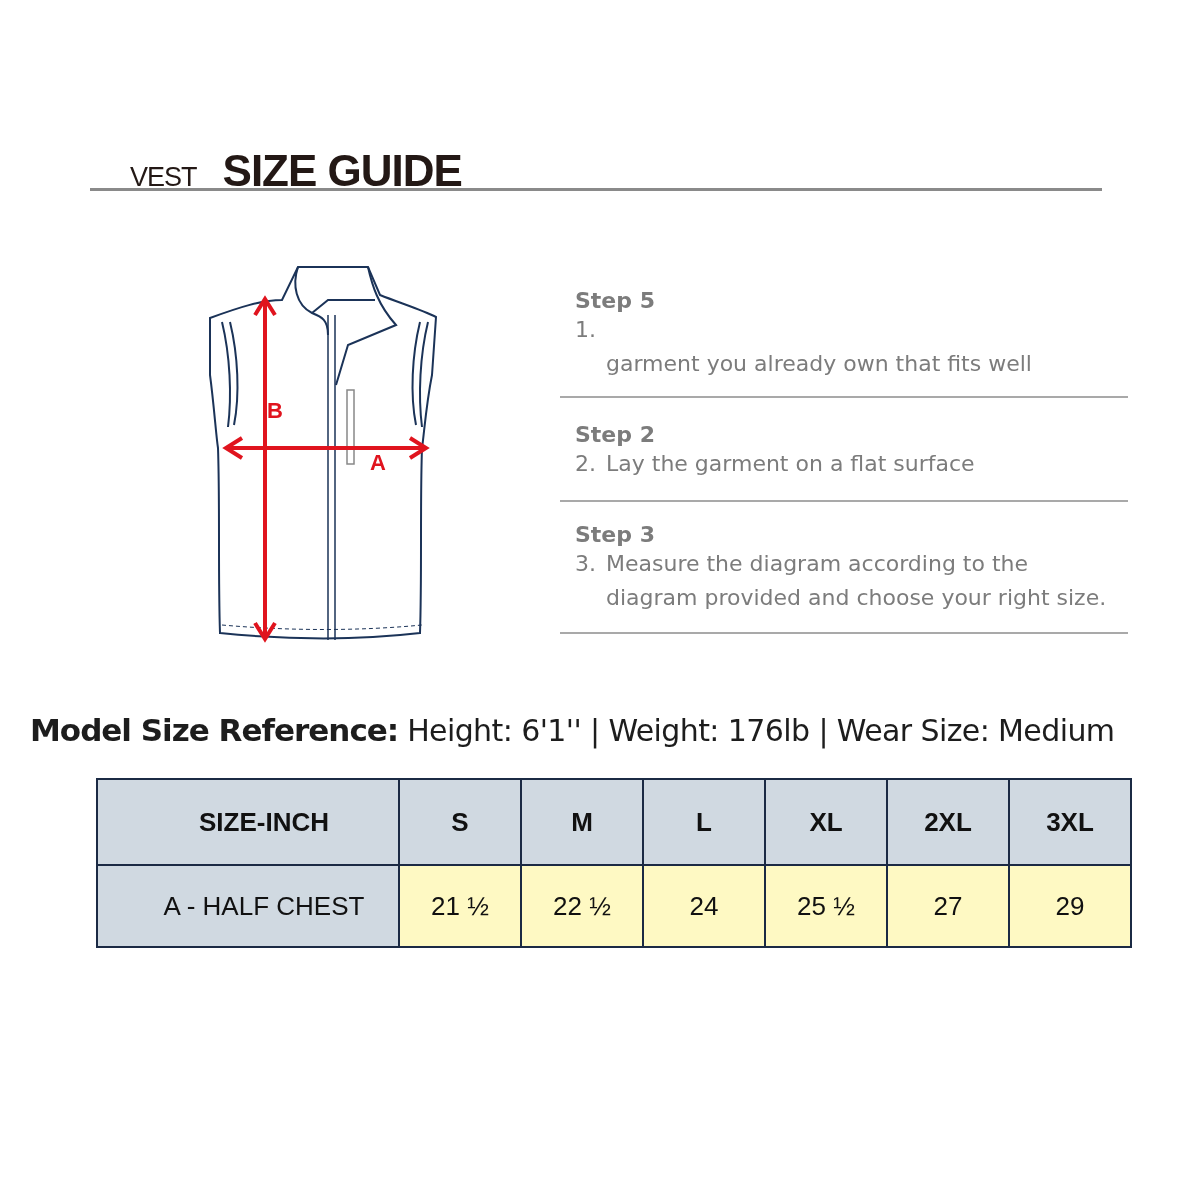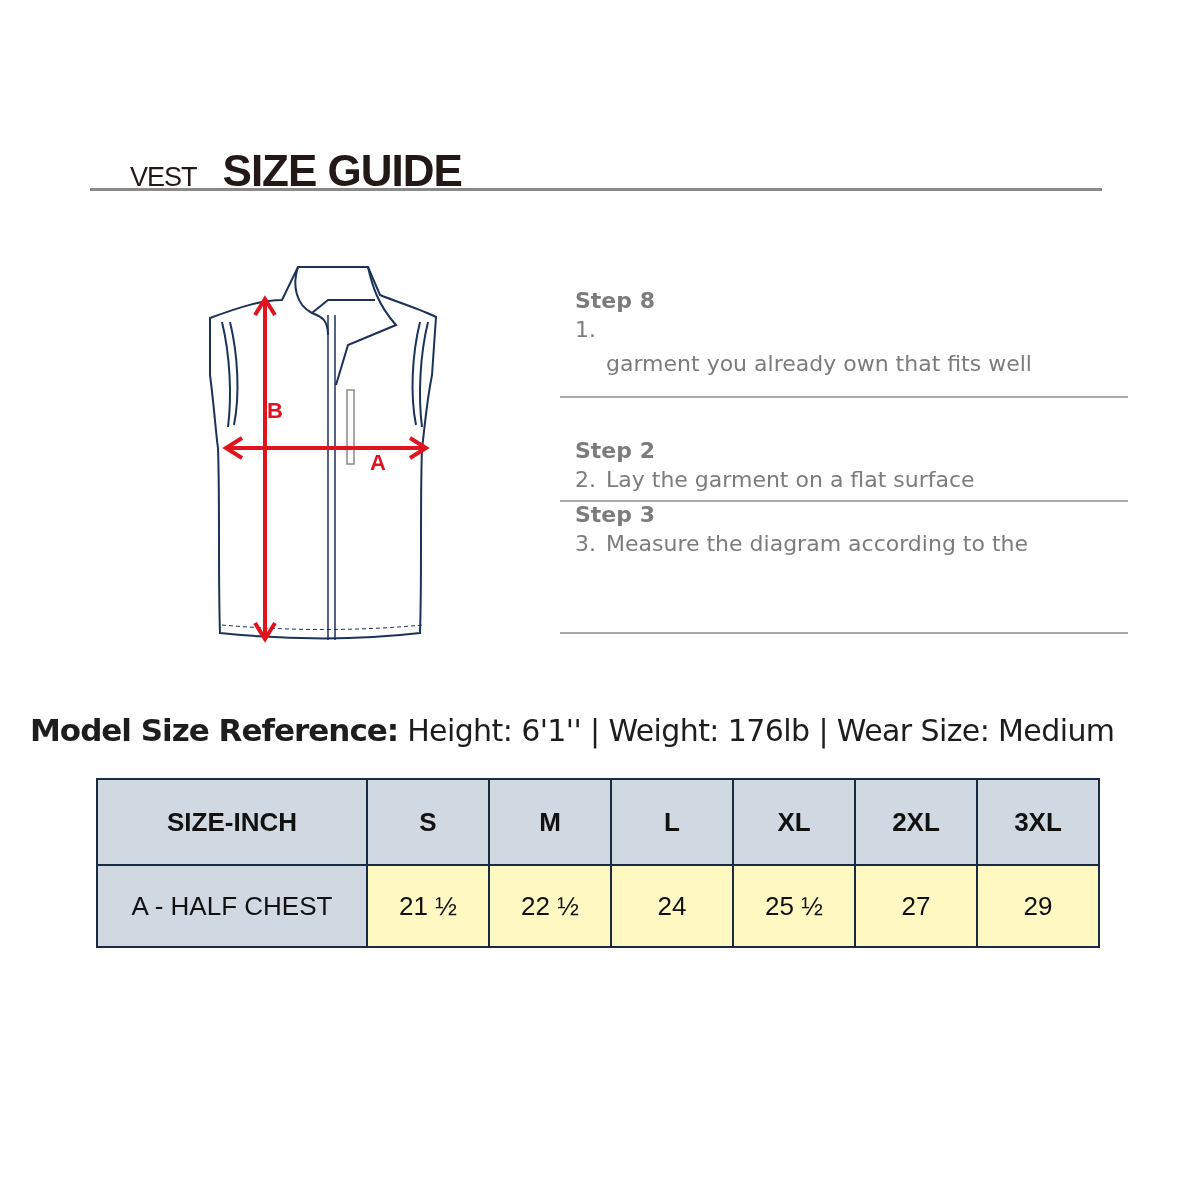--- a/index.html
+++ b/index.html
@@ -12,33 +12,33 @@
   .vest { position:absolute; left:200px; top:255px; width:250px; height:395px; }
 
   .steps { position:absolute; left:560px; top:284px; width:568px; color:#7a7a7a; font-family:"DejaVu Sans", sans-serif; }
   .step { border-bottom:2px solid #a9a9a9; }
   .step-title { font-size:22px; font-weight:bold; color:#7c7c7c; margin-left:15px; }
   .step-text { font-size:22px; color:#7c7c7c; margin-left:15px; line-height:34px; display:flex; }
   .step-num { width:31px; flex:none; }
   .s1 { height:112px; }
   .s1 .step-title { padding-top:4px; }
   .s2 { height:102px; margin-top:0; }
-  .s2 .step-title { padding-top:40px; }
+  .s2 .step-title { padding-top:24px; }
   .s3 { height:130px; }
-  .s3 .step-title { }
+  .s3 .step-title { padding-top:20px; }
 
   .model { position:absolute; left:30px; top:712px; font-family:"DejaVu Sans", sans-serif; font-size:30px; color:#1d1d1d; white-space:nowrap; letter-spacing:-0.6px; }
   .model b { font-size:31px; letter-spacing:-1px; }
 
   table.size { position:absolute; left:96px; top:778px; border-collapse:collapse; font-family:"Liberation Sans", sans-serif; color:#111; }
   table.size td { border:2px solid #1b2a44; text-align:center; font-size:26px; padding:0; }
   table.size tr.hdr td { background:#d0d9e1; font-weight:bold; height:84px; }
   table.size tr.r1 td { height:80px; }
   table.size tr.r2 td { height:77px; }
-  table.size td.lbl { background:#d0d9e1; width:268px; }
+  table.size td.lbl { background:#d0d9e1; width:268px;padding-left:32px; }
   table.size td.c { width:120px; background:#fef9c3; }
   table.size tr.hdr td.c { background:#d0d9e1; }
 </style>
 </head>
 <body>
 
 <div class="title-wrap">
   <span class="title-pre">VEST</span>
   <span class="title-main">SIZE GUIDE</span>
 </div>
@@ -71,38 +71,38 @@
     <line x1="28" y1="193" x2="224" y2="193"></line>
     <polyline points="42,183 26,193 42,203"></polyline>
     <polyline points="210,183 226,193 210,203"></polyline>
   </g>
   <text x="67" y="163" fill="#e0141e" font-family="Liberation Sans, sans-serif" font-weight="bold" font-size="22">B</text>
   <text x="170" y="215" fill="#e0141e" font-family="Liberation Sans, sans-serif" font-weight="bold" font-size="22">A</text>
 </svg>
 
 <div class="steps">
   <div class="step s1">
-    <div class="step-title">Step 8</div>
+    <div class="step-title">Step 5</div>
     <div class="step-text">
       <span class="step-num">1.</span>
       <span><br><span>garment you already own that fits well</span></span>
     </div>
   </div>
   <div class="step s2">
     <div class="step-title">Step 2</div>
     <div class="step-text">
       <span class="step-num">2.</span>
       <span>Lay the garment on a flat surface</span>
     </div>
   </div>
   <div class="step s3">
     <div class="step-title">Step 3</div>
     <div class="step-text">
       <span class="step-num">3.</span>
-      <span><span>Measure the diagram according to the</span><br></span>
+      <span><span>Measure the diagram according to the</span><br><span>diagram provided and choose your right size.</span></span>
     </div>
   </div>
 </div>
 
 <div class="model">
   <b>Model Size Reference:</b>
   <span>Height: 6'1''</span>
   <span>|</span>
   <span>Weight: 176lb</span>
   <span>|</span>

